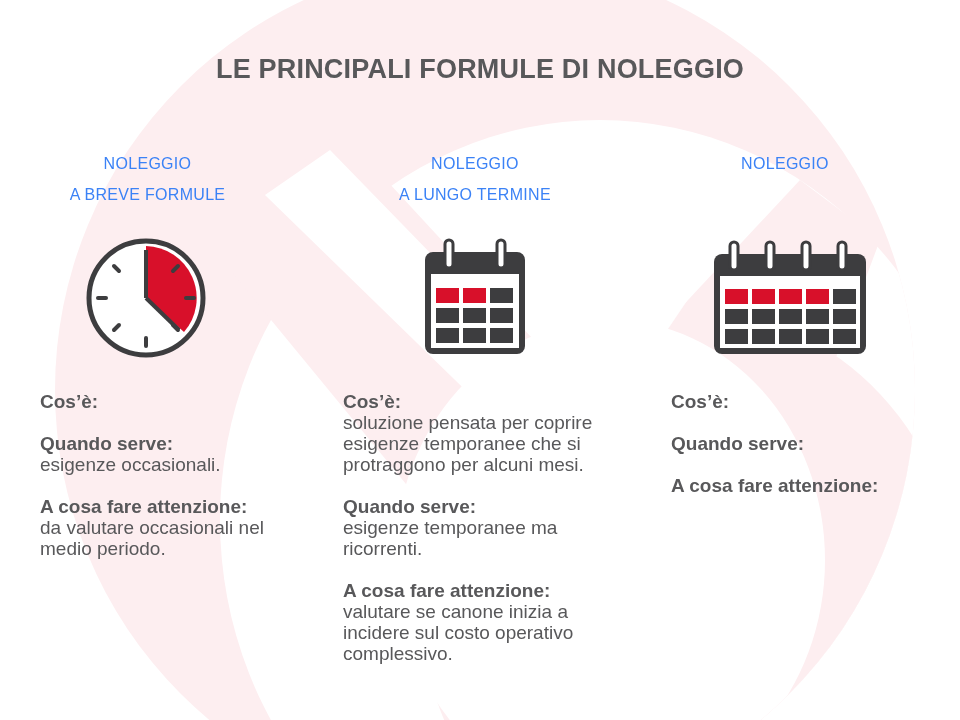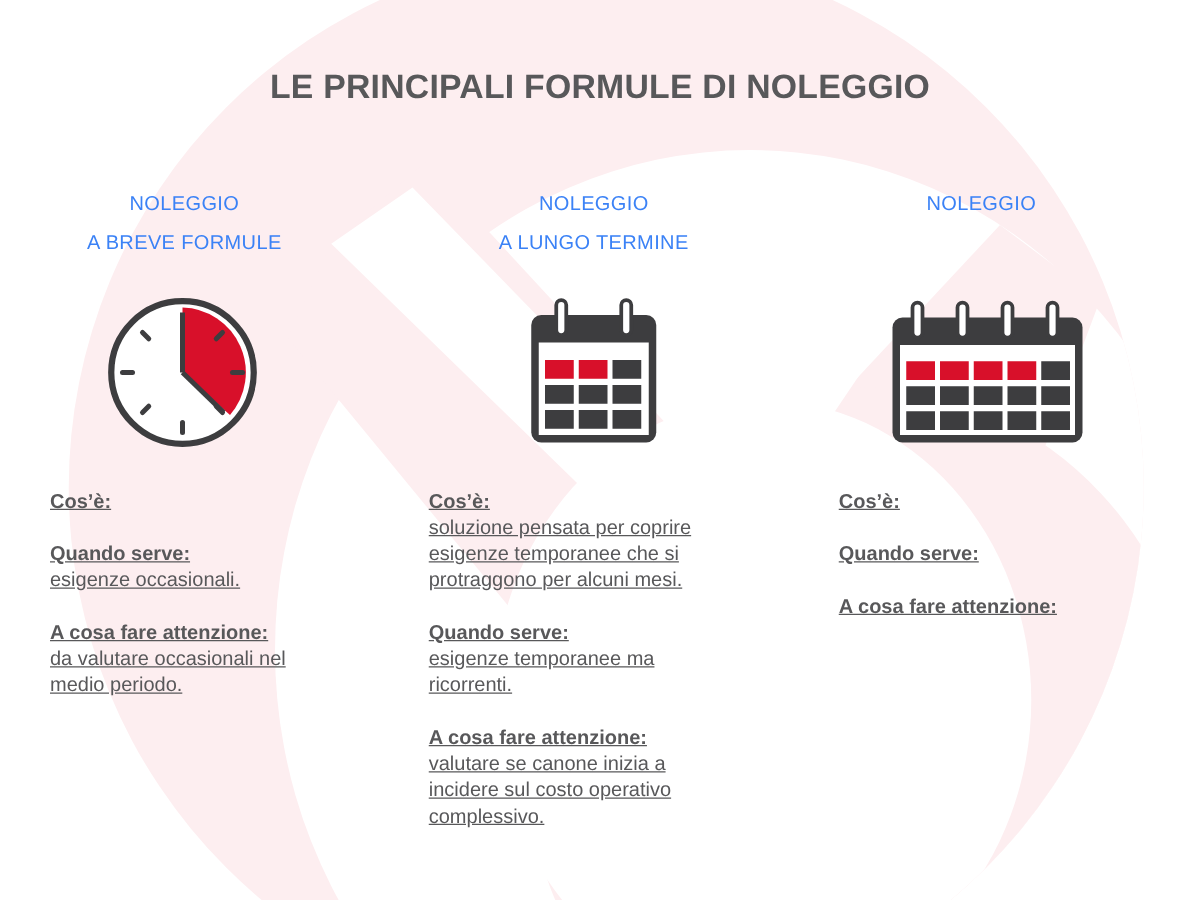--- a/index.html
+++ b/index.html
@@ -13,21 +13,21 @@
   .title {
     position: absolute; top: 54px; left: 0; width: 960px; text-align: center;
     font-size: 27px; font-weight: bold; color: #58585a; letter-spacing: 0.2px; z-index: 1;
   }
   .col { position: absolute; top: 148px; z-index: 1; }
   .col-head {
     text-align: center; font-size: 16px; line-height: 31px; color: #3b82f6;
     letter-spacing: 0.3px;
   }
   .icon-wrap { position: absolute; }
-  .desc { position: absolute; font-size: 16px; line-height: 21px; color: #58585a; text-decoration: underline; }
+  .desc { position: absolute; font-size: 19px; line-height: 21px; color: #58585a; }
   .desc .lbl { font-weight: bold; display: block; color: #58585a; }
   .desc .txt { display: block; white-space: pre-line; }
   .desc .sect { margin-bottom: 21px; }
 </style>
 </head>
 <body>
 
 <svg class="bg-logo" viewBox="0 0 960 720">
   <defs>
     <clipPath id="circ">

